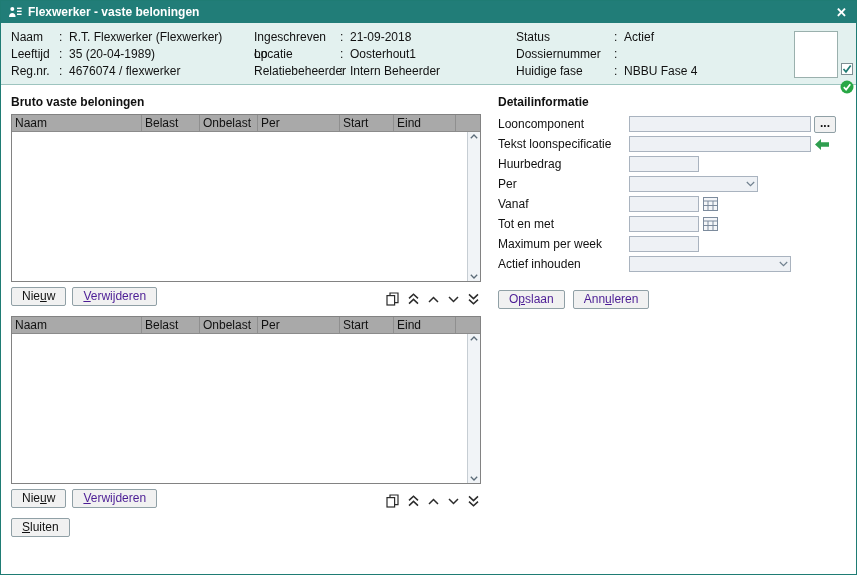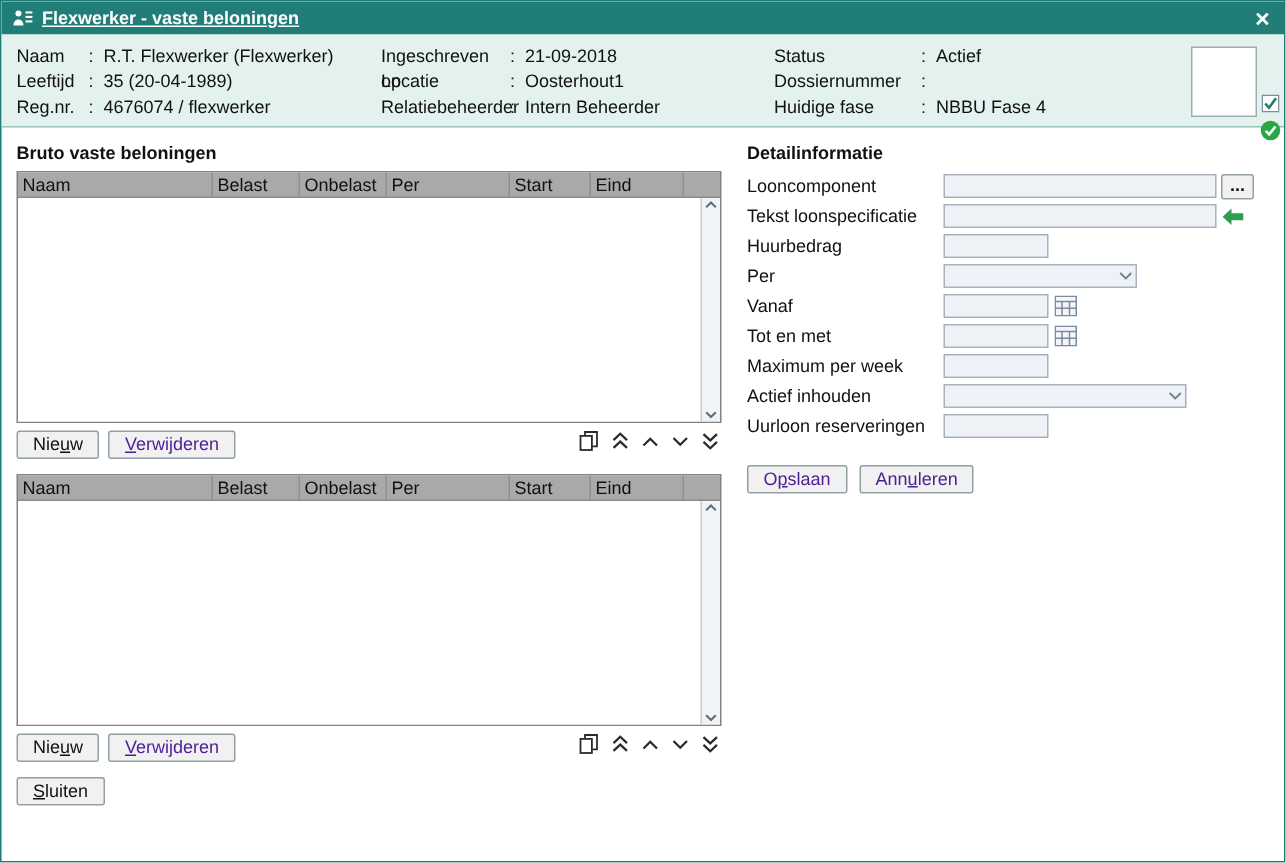--- a/index.html
+++ b/index.html
@@ -4,21 +4,21 @@
 <style>
   * { box-sizing: border-box; }
   html,body { margin:0; padding:0; background:#c9c9c9; }
   body { font-family:"Liberation Sans", sans-serif; font-size:12px; color:#111; }
 
   .window { width:857px; height:575px; background:#fff; border:1px solid #1f7c74; position:relative; overflow:hidden; }
 
   
   .titlebar { height:22px; background:#217d78; color:#fff; display:flex; align-items:center; padding:0 7px; }
   .titlebar .ticon { display:flex; align-items:center; margin-right:6px; }
-  .titlebar .ttext { font-weight:bold; font-size:12px; flex:1;text-decoration:underline; }
+  .titlebar .ttext { font-weight:bold; font-size:12px; flex:1; }
   .titlebar .close { font-size:13px; font-weight:bold; cursor:default; padding:0 2px; }
 
   
   .hdr { height:62px; background:#e3f1ef; border-bottom:1px solid #9dc4bf; position:relative; }
   .hcol { position:absolute; top:6px; }
   .hcol1 { left:10px; }
   .hcol2 { left:253px; }
   .hcol3 { left:515px; }
   .hrow { display:flex; height:17px; line-height:17px; }
   .hlabel { display:inline-block; }
@@ -41,21 +41,21 @@
 
   
   .table { position:relative; border:1px solid #828282; height:168px; background:#fff; margin-bottom:5px; }
   .thead { display:flex; height:17px; background:#a9a9a9; border-bottom:1px solid #8b8b8b; }
   .th { border-right:1px solid #8f8f8f; padding:1px 3px 0 3px; overflow:hidden; white-space:nowrap; }
   .th.stub { flex:1; border-right:none; }
   .tbody { position:absolute; left:0; right:13px; top:17px; bottom:0; background:#fff; }
   .vscroll { position:absolute; right:0; top:17px; bottom:0; width:13px; background:#f1f4f7; border-left:1px solid #c6cdd3; display:flex; flex-direction:column; justify-content:space-between; align-items:center; padding:2px 0; }
 
   
-  .btnrow { display:flex; align-items:flex-start; margin:3px 0 10px 0; }
+  .btnrow { display:flex; align-items:flex-end; margin:3px 0 10px 0; }
   .btn { height:19px; line-height:17px; padding:0 10px; background:#f1f1f1; border:1px solid #90a0a6; border-radius:2px; font-size:12px; text-align:center; cursor:default; }
   .btn + .btn { margin-left:6px; }
   .btn.disabled { color:#4c1d95; }
   .spacer { flex:1; }
   .iconbar { display:flex; align-items:center; gap:9px; padding-right:2px; }
   .ic { display:flex; align-items:center; cursor:default; }
 
   .close-row { }
 
   
@@ -345,24 +345,20 @@
 
         <div class="frow">
           <span class="flabel">Actief inhouden</span>
           <span class="fld w165 sel">
               <svg width="9" height="6" viewBox="0 0 9 6">
                 <path d="M0.8 1 L4.5 4.6 L8.2 1" stroke="#71818f" stroke-width="1.2" fill="none"></path>
               </svg>
             </span>
         </div>
 
-        <div class="frow">
-          <span class="flabel">Uurloon reserveringen</span>
-          <input class="fld w70" value="" style="">
-        </div>
       </div>
 
       <div class="detail-btnrow">
         <div class="btn disabled">O<u>p</u>slaan</div>
         <div class="btn disabled">Ann<u>u</u>leren</div>
       </div>
     </div>
 
   </div>
 </div>

